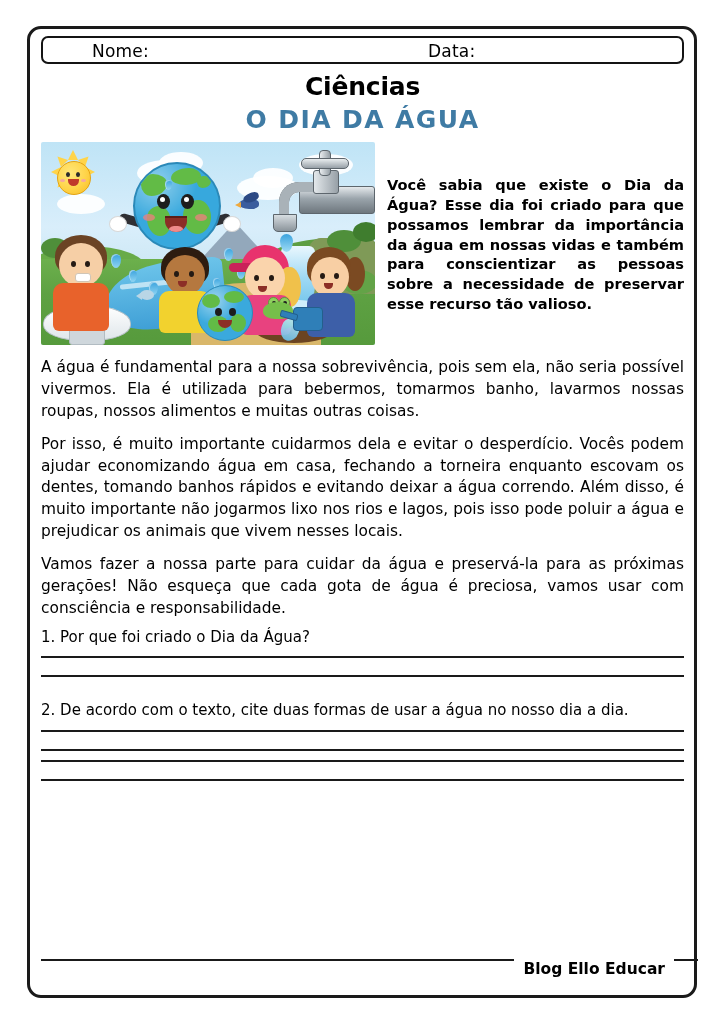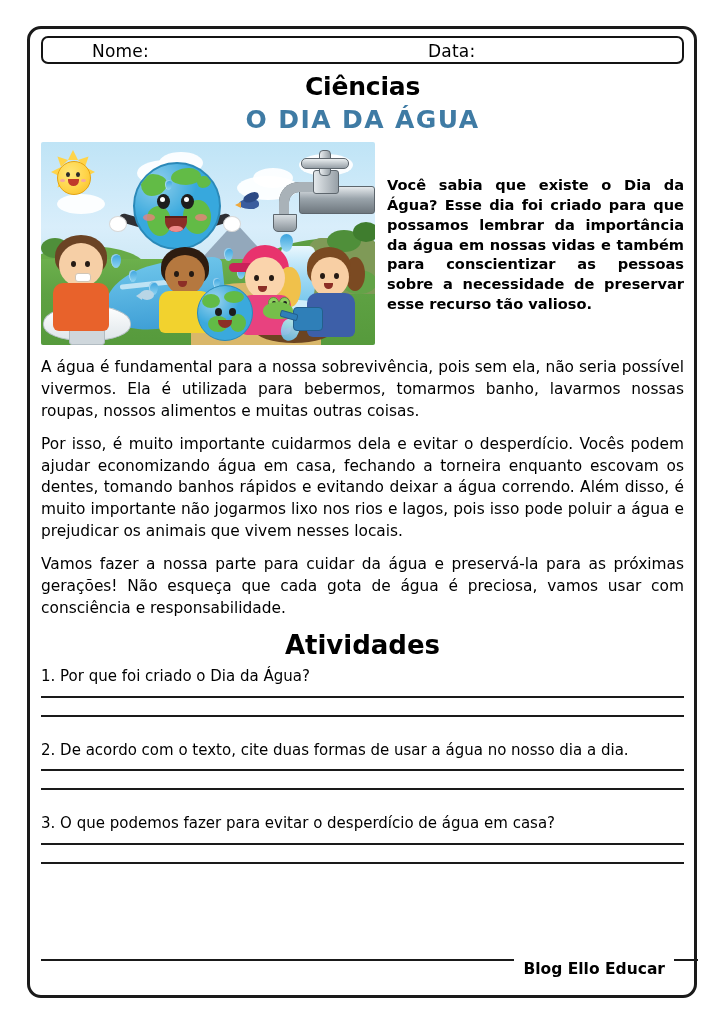--- a/index.html
+++ b/index.html
@@ -752,35 +752,33 @@
         </div>
       </div>
 
       <div class="intro">Você sabia que existe o Dia da Água? Esse dia foi criado para que possamos lembrar da importância da água em nossas vidas e também para conscientizar as pessoas sobre a necessidade de preservar esse recurso tão valioso.</div>
     </div>
 
     <div class="para first">A água é fundamental para a nossa sobrevivência, pois sem ela, não seria possível vivermos. Ela é utilizada para bebermos, tomarmos banho, lavarmos nossas roupas, nossos alimentos e muitas outras coisas.</div>
     <div class="para">Por isso, é muito importante cuidarmos dela e evitar o desperdício. Vocês podem ajudar economizando água em casa, fechando a torneira enquanto escovam os dentes, tomando banhos rápidos e evitando deixar a água correndo. Além disso, é muito importante não jogarmos lixo nos rios e lagos, pois isso pode poluir a água e prejudicar os animais que vivem nesses locais.</div>
     <div class="para">Vamos fazer a nossa parte para cuidar da água e preservá-la para as próximas gerações! Não esqueça que cada gota de água é preciosa, vamos usar com consciência e responsabilidade.</div>
 
-    <div class="actv-title">Atividades</div>
 
     <div class="question q-first">1. Por que foi criado o Dia da Água?</div>
     <div class="answer-lines">
       <div class="rule"></div>
       <div class="rule"></div>
     </div>
 
     <div class="question">2. De acordo com o texto, cite duas formas de usar a água no nosso dia a dia.</div>
     <div class="answer-lines">
       <div class="rule"></div>
       <div class="rule"></div>
     </div>
 
-    <div class="question">3. O que podemos fazer para evitar o desperdício de água em casa?</div>
     <div class="answer-lines">
       <div class="rule"></div>
       <div class="rule"></div>
     </div>
 
     <div class="footer">
       <div class="f-line-left"></div>
       <div class="f-text">Blog Ello Educar</div>
       <div class="f-line-right"></div>
     </div>

